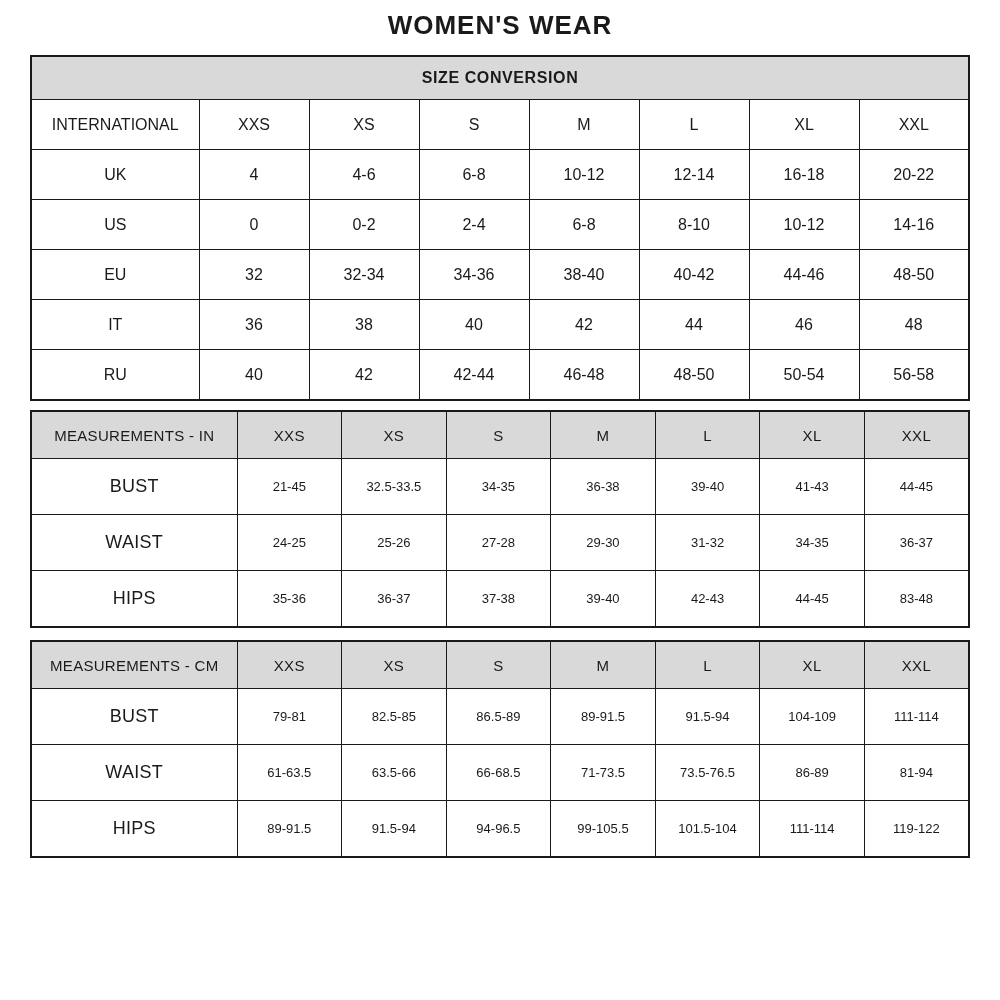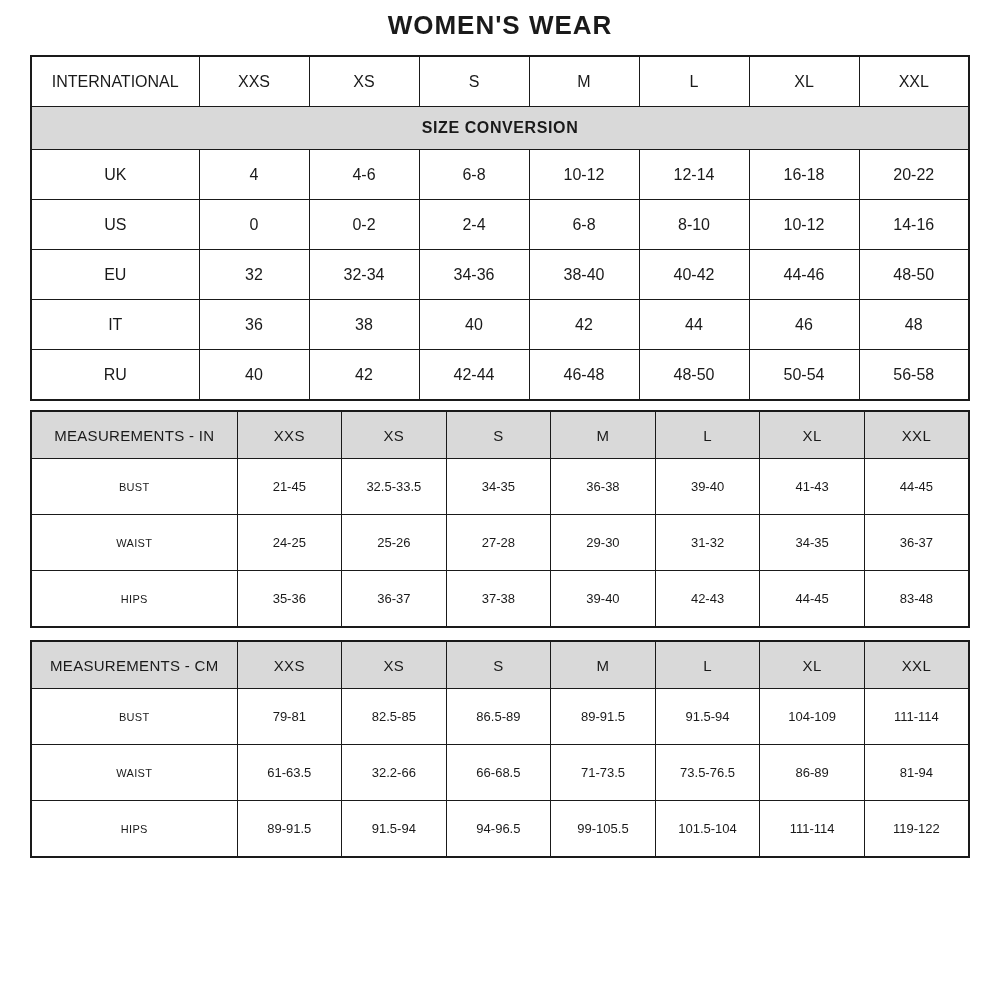--- a/index.html
+++ b/index.html
@@ -47,55 +47,55 @@
   
   .mt { margin-bottom: 12px; }
   .mt .mh {
     background: #d9d9d9;
     height: 46px;
     font-size: 15px;
     font-weight: normal;
     letter-spacing: 0.3px;
   }
   .mt td { height: 55px; font-size: 13px; }
-  .mt td.row-label { font-size: 11px; letter-spacing: 0.3px; margin-top: 46px; }
+  .mt td.row-label { font-size: 18px; letter-spacing: 0.3px; margin-top: 46px; }
 </style>
 </head>
 <body>
 
 <div class="page">
 
   <div class="page-title">WOMEN'S WEAR</div>
 
   <table class="sc">
     <colgroup>
       <col style="width:168px">
       <col>
         <col>
         <col>
         <col>
         <col>
         <col>
         <col>
     </colgroup>
     <tbody>
+      <tr>
+        <td class="banner" colspan="8">SIZE CONVERSION</td>
+      </tr>
       <tr>
         <td>INTERNATIONAL</td>
         <td>XXS</td>
         <td>XS</td>
         <td>S</td>
         <td>M</td>
         <td>L</td>
         <td>XL</td>
         <td>XXL</td>
       </tr>
       <tr>
-        <td class="banner" colspan="8">SIZE CONVERSION</td>
-      </tr>
-      <tr>
         <td>UK</td>
         <td>4</td>
         <td>4-6</td>
         <td>6-8</td>
         <td>10-12</td>
         <td>12-14</td>
         <td>16-18</td>
         <td>20-22</td>
       </tr>
       <tr>
@@ -224,21 +224,21 @@
         <td>82.5-85</td>
         <td>86.5-89</td>
         <td>89-91.5</td>
         <td>91.5-94</td>
         <td>104-109</td>
         <td>111-114</td>
       </tr>
       <tr>
         <td class="row-label">WAIST</td>
         <td>61-63.5</td>
-        <td>32.2-66</td>
+        <td>63.5-66</td>
         <td>66-68.5</td>
         <td>71-73.5</td>
         <td>73.5-76.5</td>
         <td>86-89</td>
         <td>81-94</td>
       </tr>
       <tr>
         <td class="row-label">HIPS</td>
         <td>89-91.5</td>
         <td>91.5-94</td>

